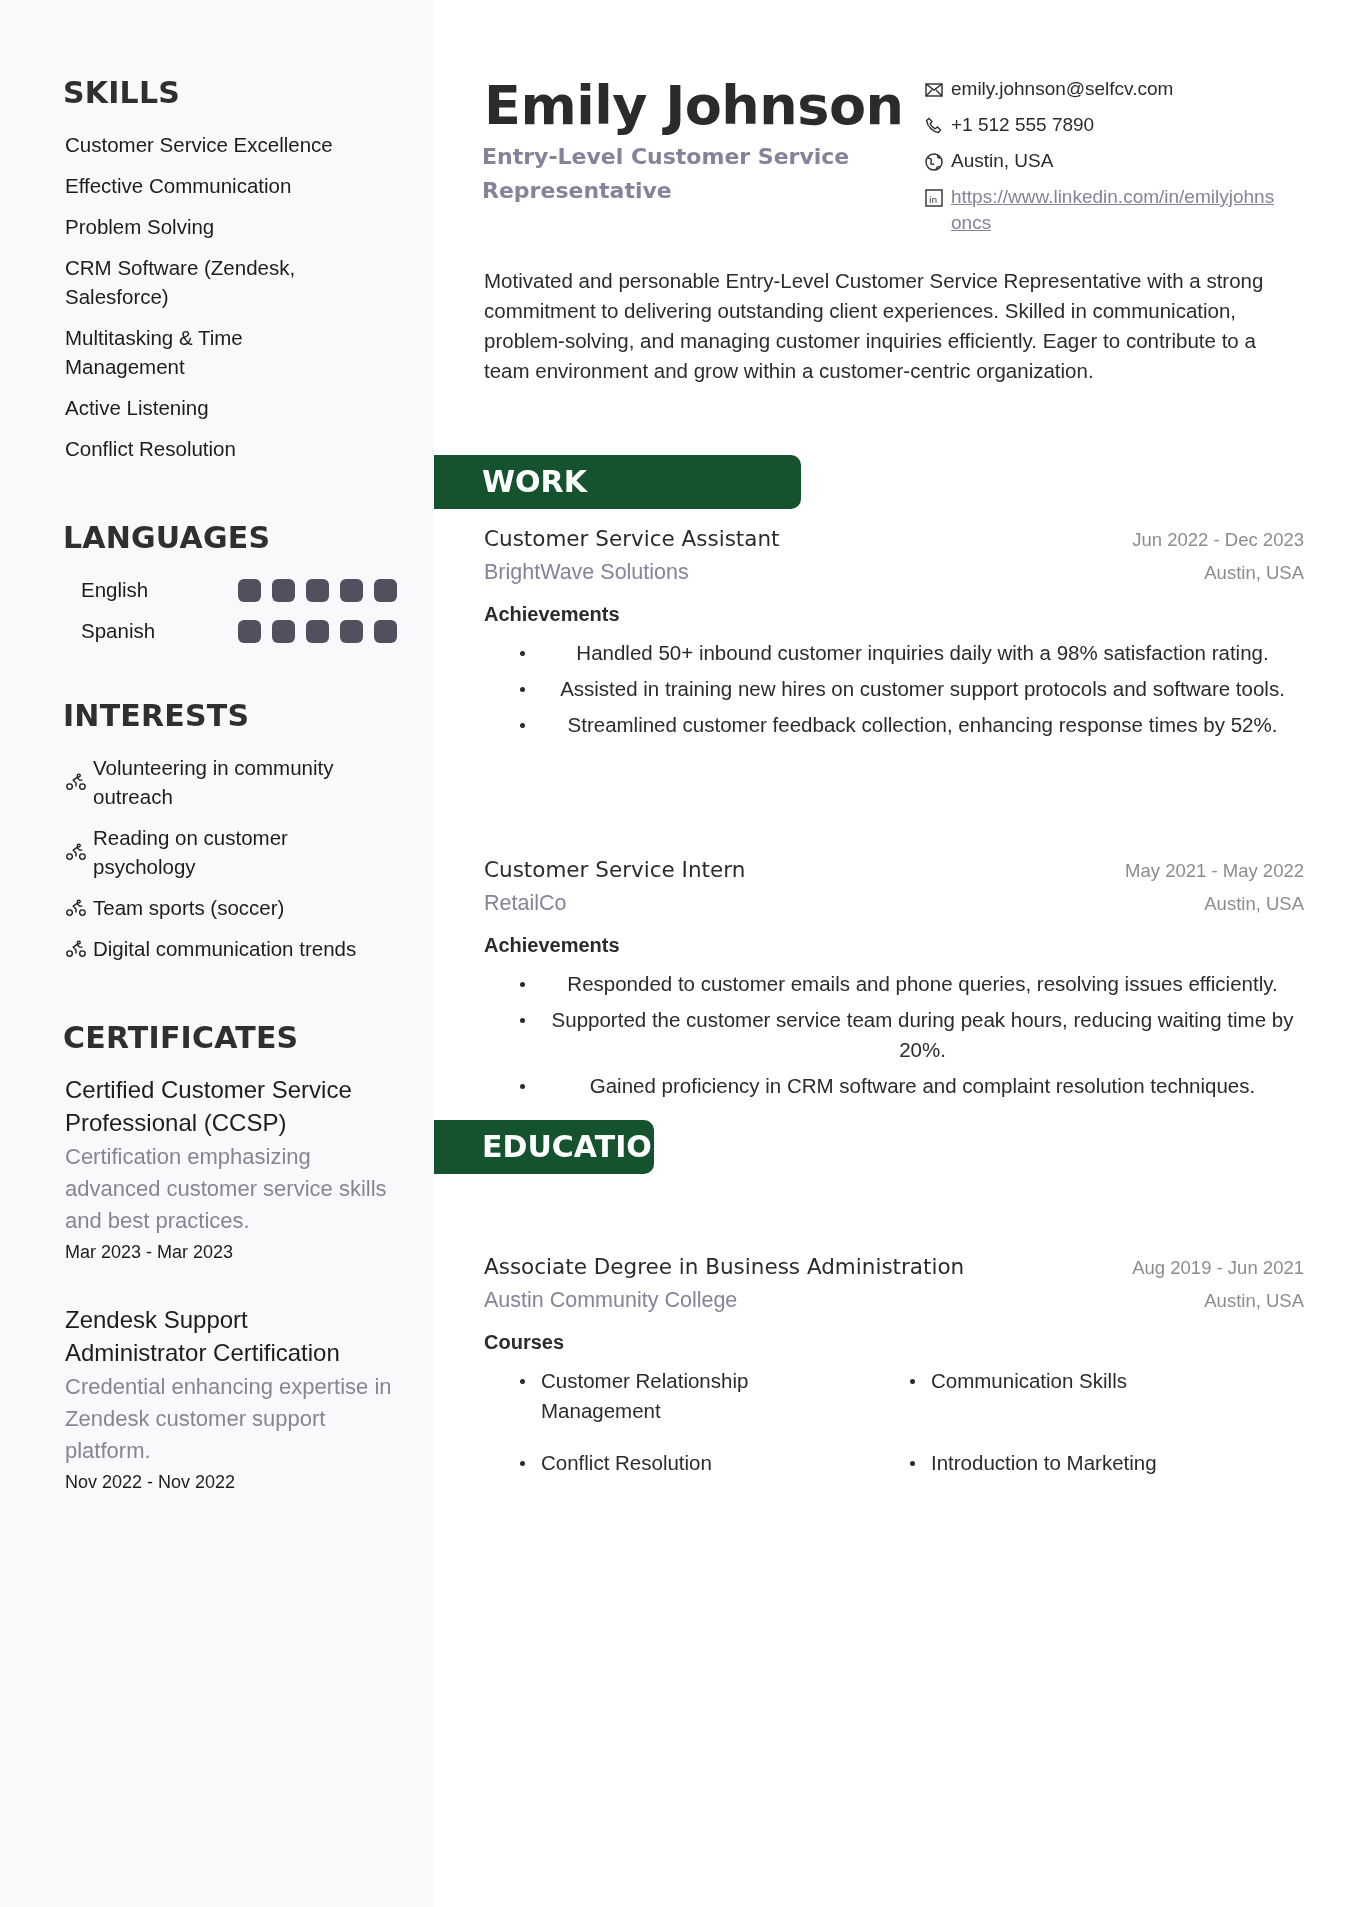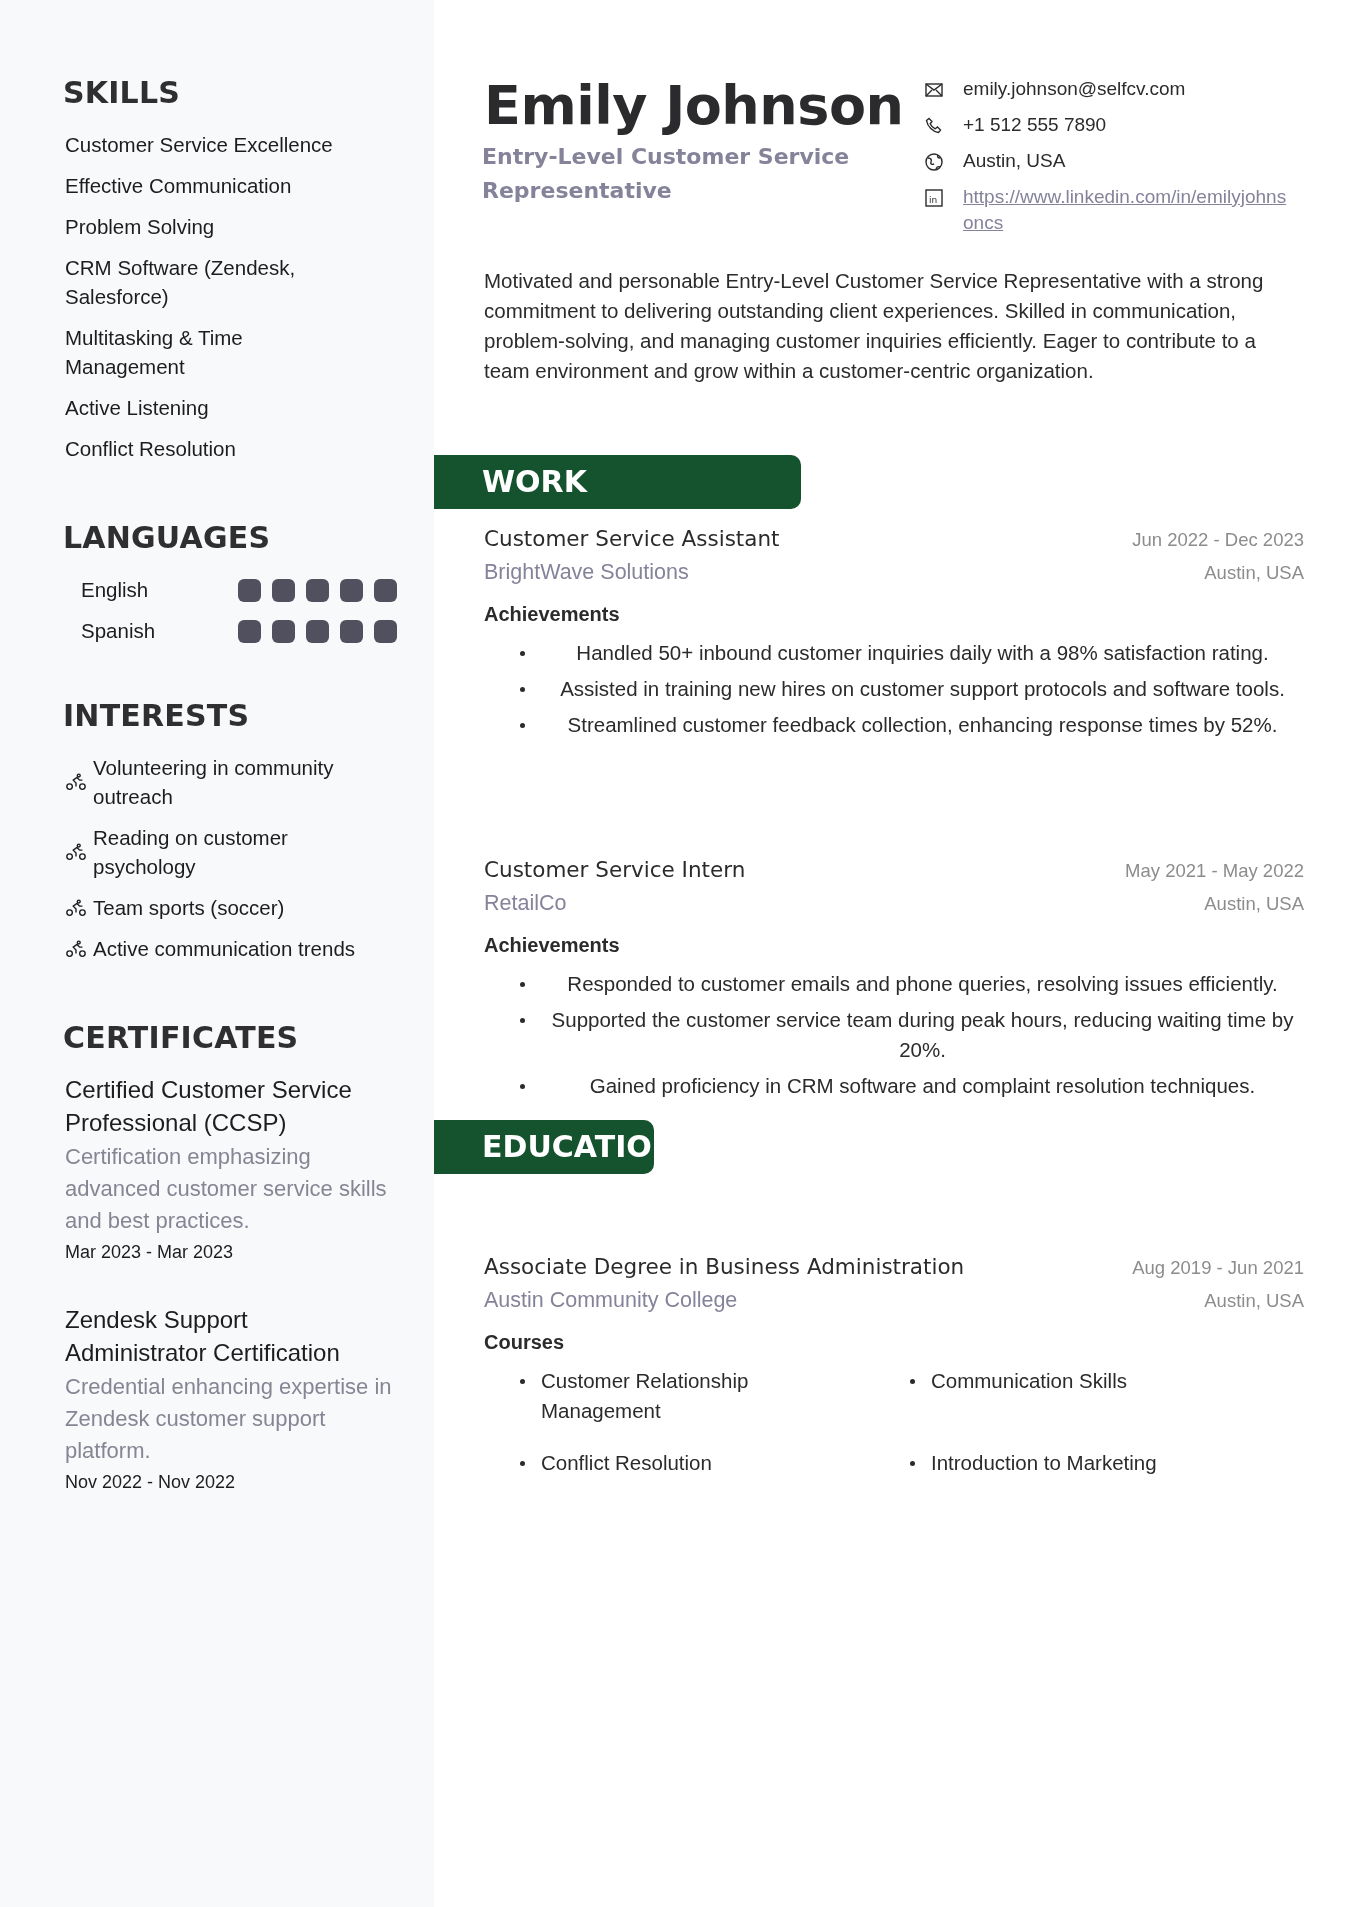--- a/index.html
+++ b/index.html
@@ -62,21 +62,21 @@
       color: #2b2b2d;
       letter-spacing: -0.5px;
     }
     .role {
       position: absolute; left: 48px; top: 140px; width: 400px;
       font-family: "DejaVu Sans", sans-serif;
       font-weight: 700; font-size: 22px; line-height: 34px;
       color: #84839a;
     }
     .contacts { position: absolute; left: 490px; top: 76px; width: 400px; }
-    .contact-row { display: flex; align-items: flex-start; margin-bottom: 10px; gap: 12px; }
+    .contact-row { display: flex; align-items: flex-start; margin-bottom: 10px; }
     .contact-icon { width: 20px; height: 20px; flex: 0 0 20px; margin-right: 7px; margin-top: 4px; }
     .contact-text { font-size: 19px; line-height: 26px; color: #2b2b2d; }
     .contact-link { color: #84839a; text-decoration: underline; word-break: break-all; width: 330px; display: inline-block; }
 
     .summary {
       position: absolute; left: 50px; top: 266px; width: 820px;
       font-size: 20.5px; line-height: 30px; color: #2b2b2d;
     }
 
     .section-bar {
@@ -194,21 +194,21 @@
           </svg>
           <span class="interest-text">Team sports (soccer)</span>
         </li>
         <li class="interest-item">
           <svg class="interest-icon" viewBox="0 0 24 24" fill="none" stroke="#1d1d1f" stroke-width="1.5">
             <circle cx="5" cy="17" r="3"></circle>
               <circle cx="19" cy="17" r="3"></circle>
               <circle cx="15" cy="5" r="1.6"></circle>
             <path d="M12 17v-4l-3-3 4-3 3 3h3"></path>
           </svg>
-          <span class="interest-text">Active communication trends</span>
+          <span class="interest-text">Digital communication trends</span>
         </li>
       </ul>
     </section>
 
     <section class="side-section" style="top:1023px; width:330px">
       <h2 class="side-heading">CERTIFICATES</h2>
       <div class="cert">
         <div class="cert-title">Certified Customer Service Professional (CCSP)</div>
         <div class="cert-desc">Certification emphasizing advanced customer service skills and best practices.</div>
         <div class="cert-date">Mar 2023 - Mar 2023</div>

